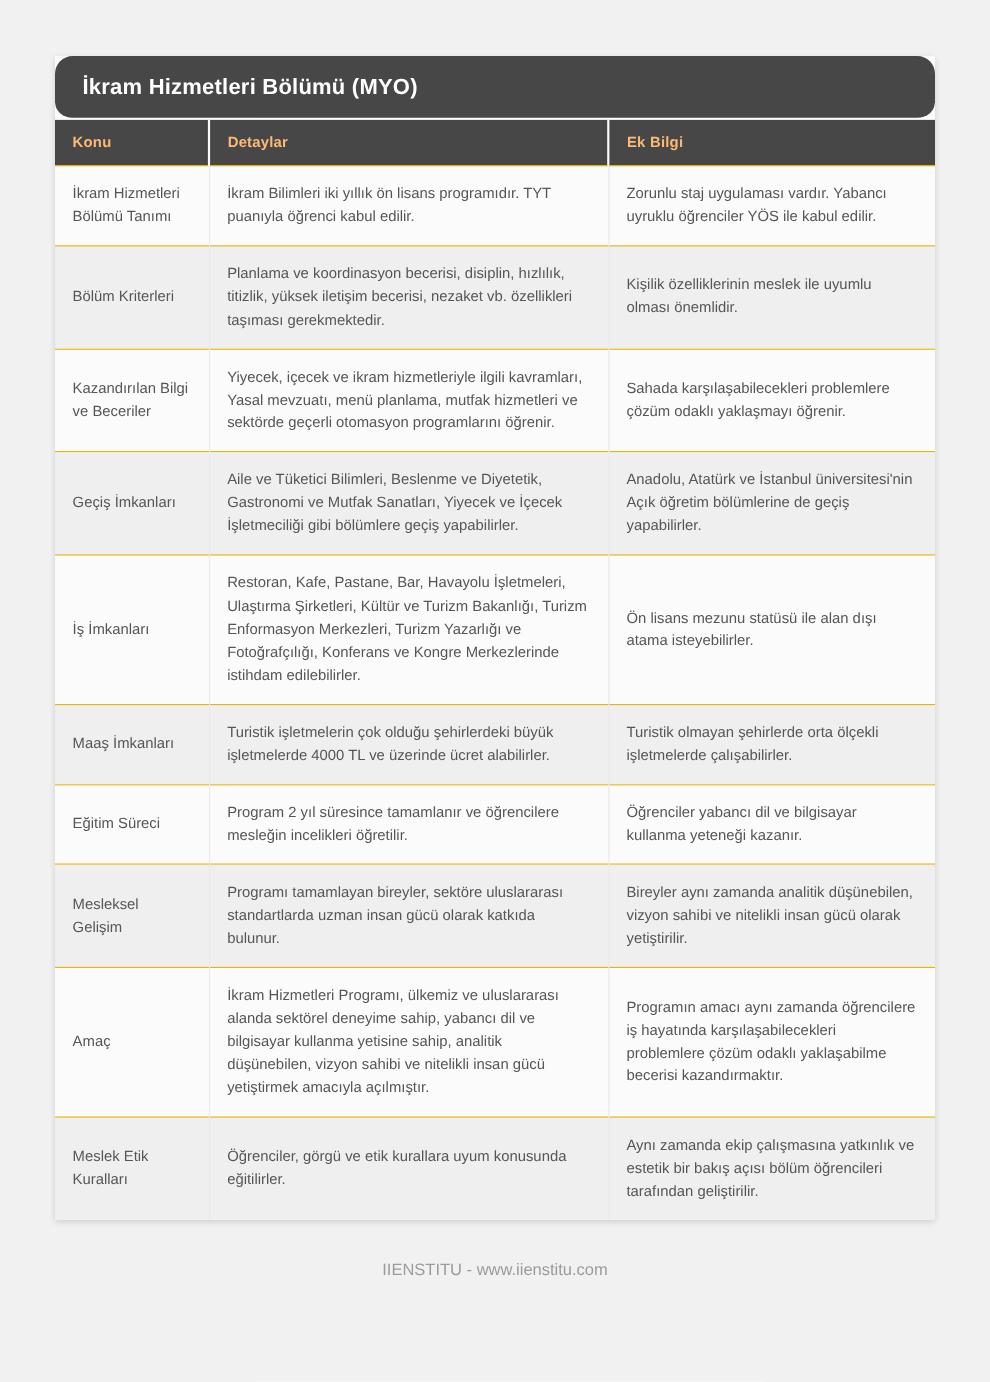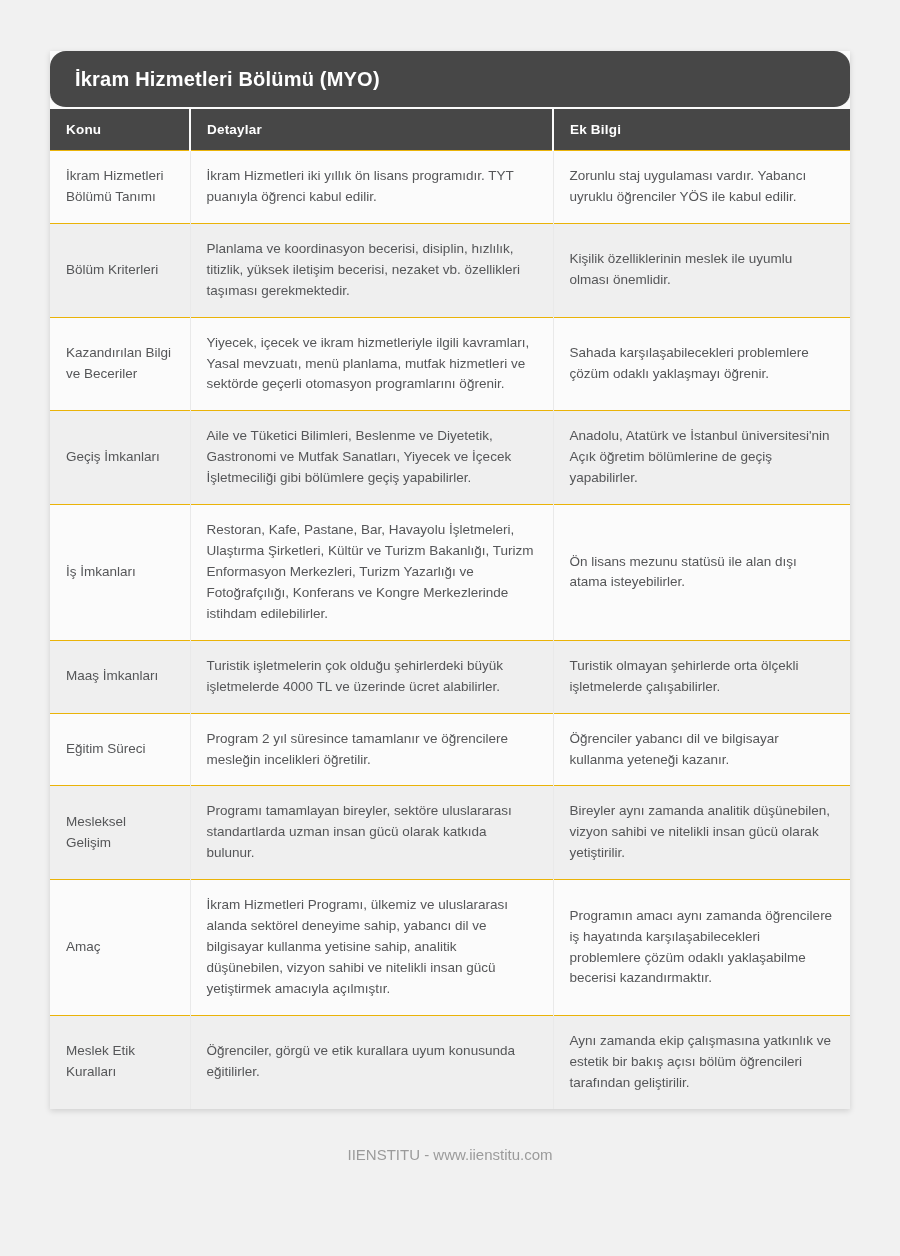--- a/index.html
+++ b/index.html
@@ -31,21 +31,21 @@
     border-collapse:collapse;
     table-layout:fixed;
     font-size:13.5px;
     color:#555658;
   }
   col.c1 { width:140px; }
   col.c2 { width:363px; }
   col.c3 { width:297px; }
   thead th {
     background:#474747;
-    color:#ffffff;
+    color:#fdba74;
     font-weight:bold;
     text-align:left;
     font-size:13.5px;
     padding:13px 16px;
     letter-spacing:0.2px;
   }
   thead th + th { border-left:2px solid #fbfbfb; }
   tbody td {
     padding:15px 16px;
     vertical-align:middle;
@@ -78,21 +78,21 @@
     <thead>
       <tr>
         <th>Konu</th>
         <th>Detaylar</th>
         <th>Ek Bilgi</th>
       </tr>
     </thead>
     <tbody>
         <tr>
           <td>İkram Hizmetleri Bölümü Tanımı</td>
-          <td>İkram Hizmetleri iki yıllık ön lisans programıdır. TYT puanıyla öğrenci kabul edilir.</td>
+          <td>İkram Bilimleri iki yıllık ön lisans programıdır. TYT puanıyla öğrenci kabul edilir.</td>
           <td>Zorunlu staj uygulaması vardır. Yabancı uyruklu öğrenciler YÖS ile kabul edilir.</td>
         </tr>
         <tr>
           <td>Bölüm Kriterleri</td>
           <td>Planlama ve koordinasyon becerisi, disiplin, hızlılık, titizlik, yüksek iletişim becerisi, nezaket vb. özellikleri taşıması gerekmektedir.</td>
           <td>Kişilik özelliklerinin meslek ile uyumlu olması önemlidir.</td>
         </tr>
         <tr>
           <td>Kazandırılan Bilgi ve Beceriler</td>
           <td>Yiyecek, içecek ve ikram hizmetleriyle ilgili kavramları, Yasal mevzuatı, menü planlama, mutfak hizmetleri ve sektörde geçerli otomasyon programlarını öğrenir.</td>

